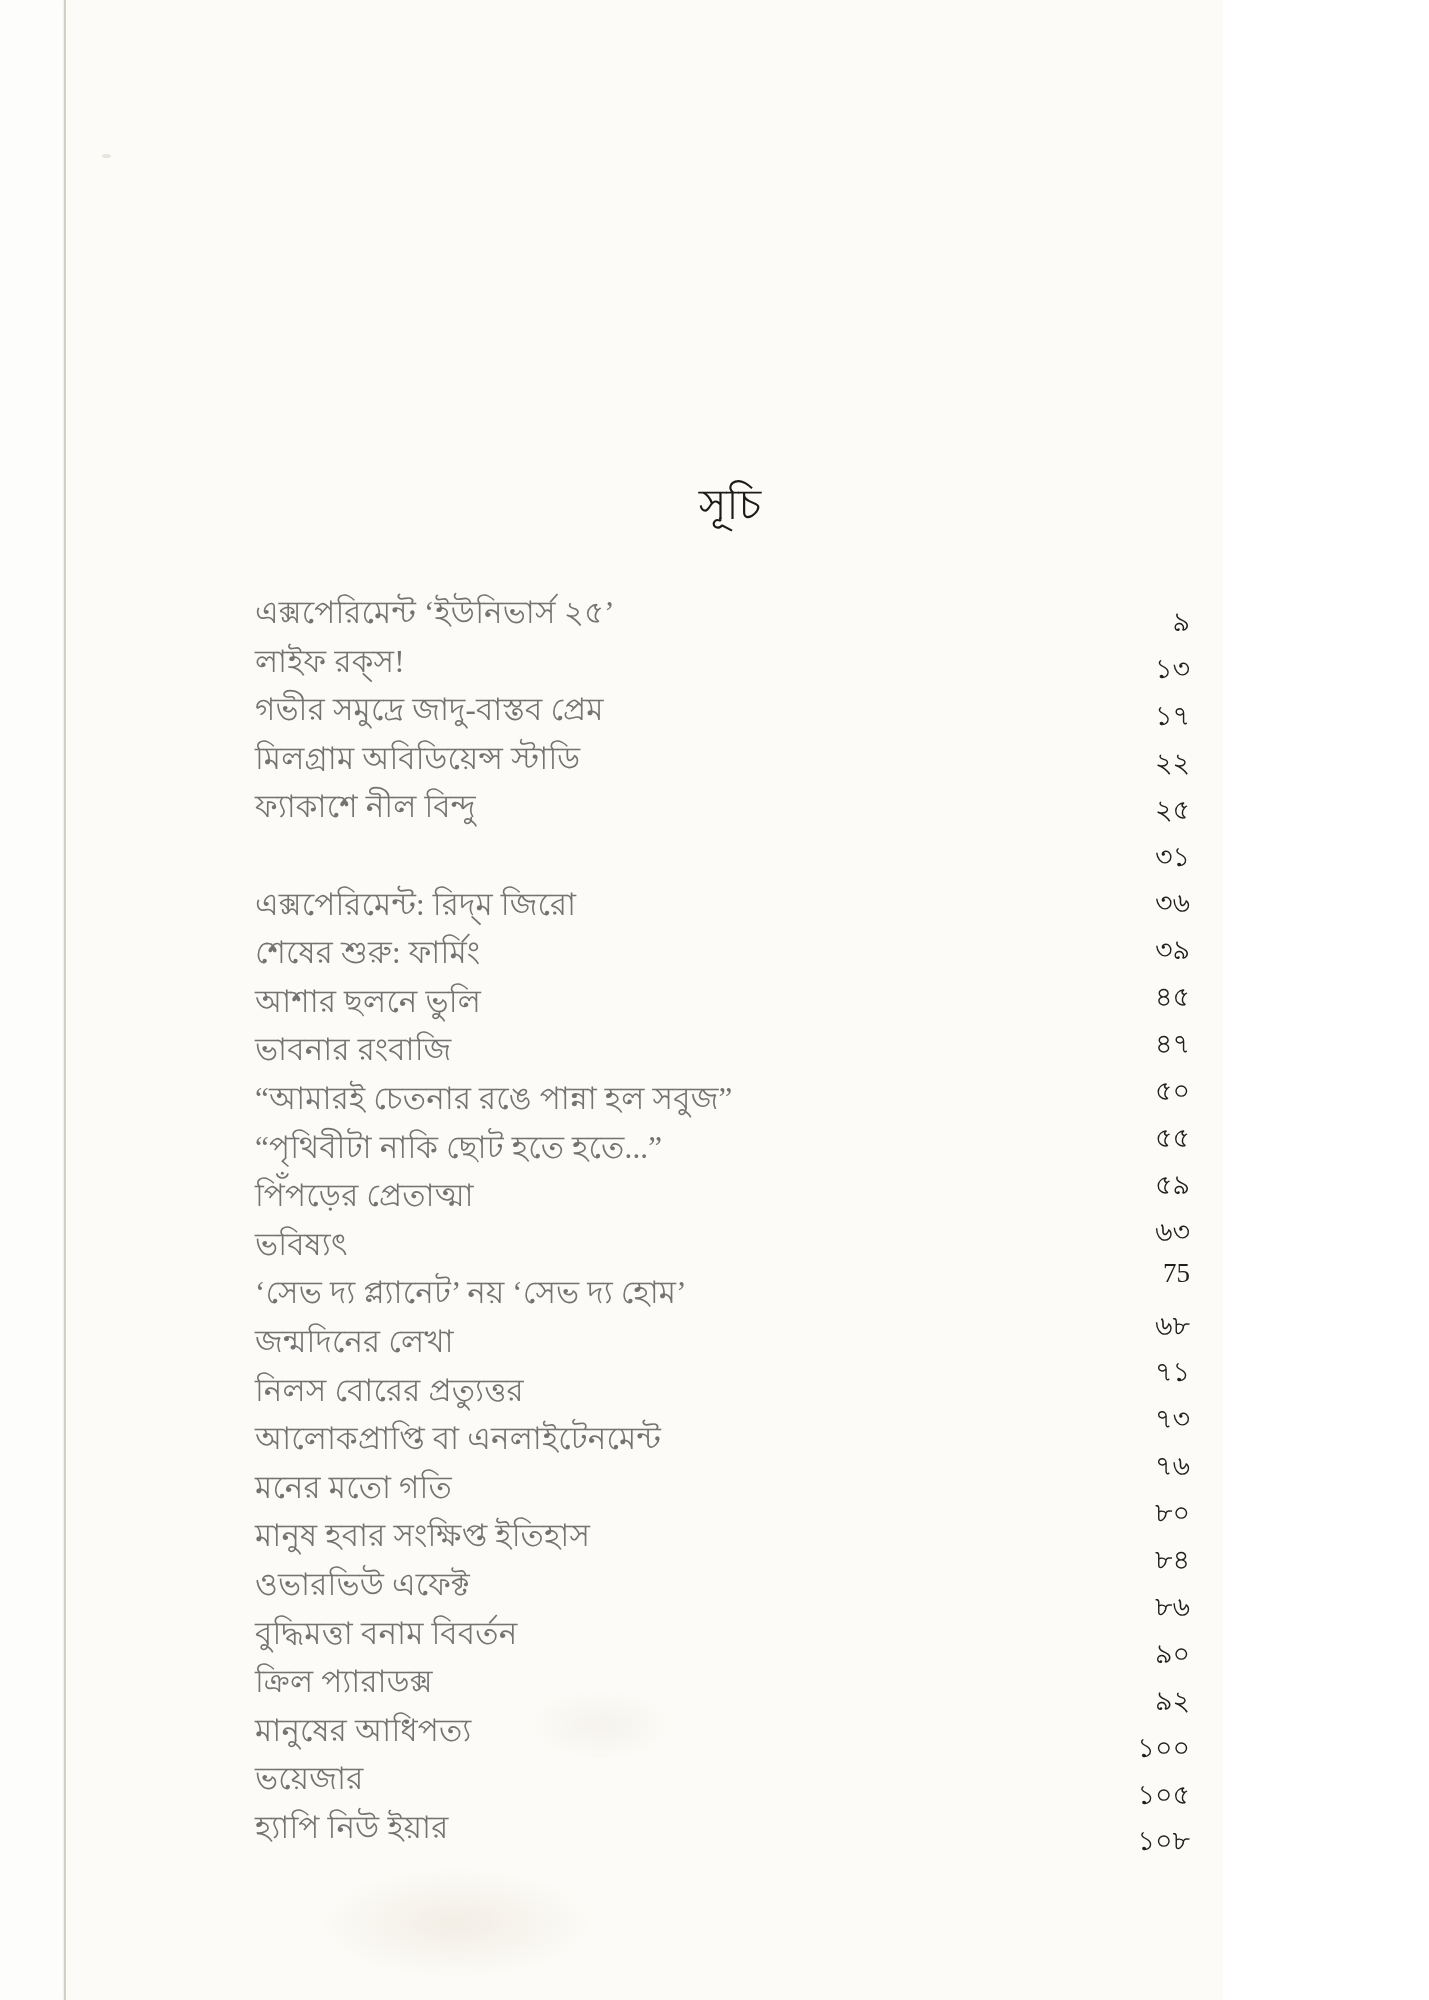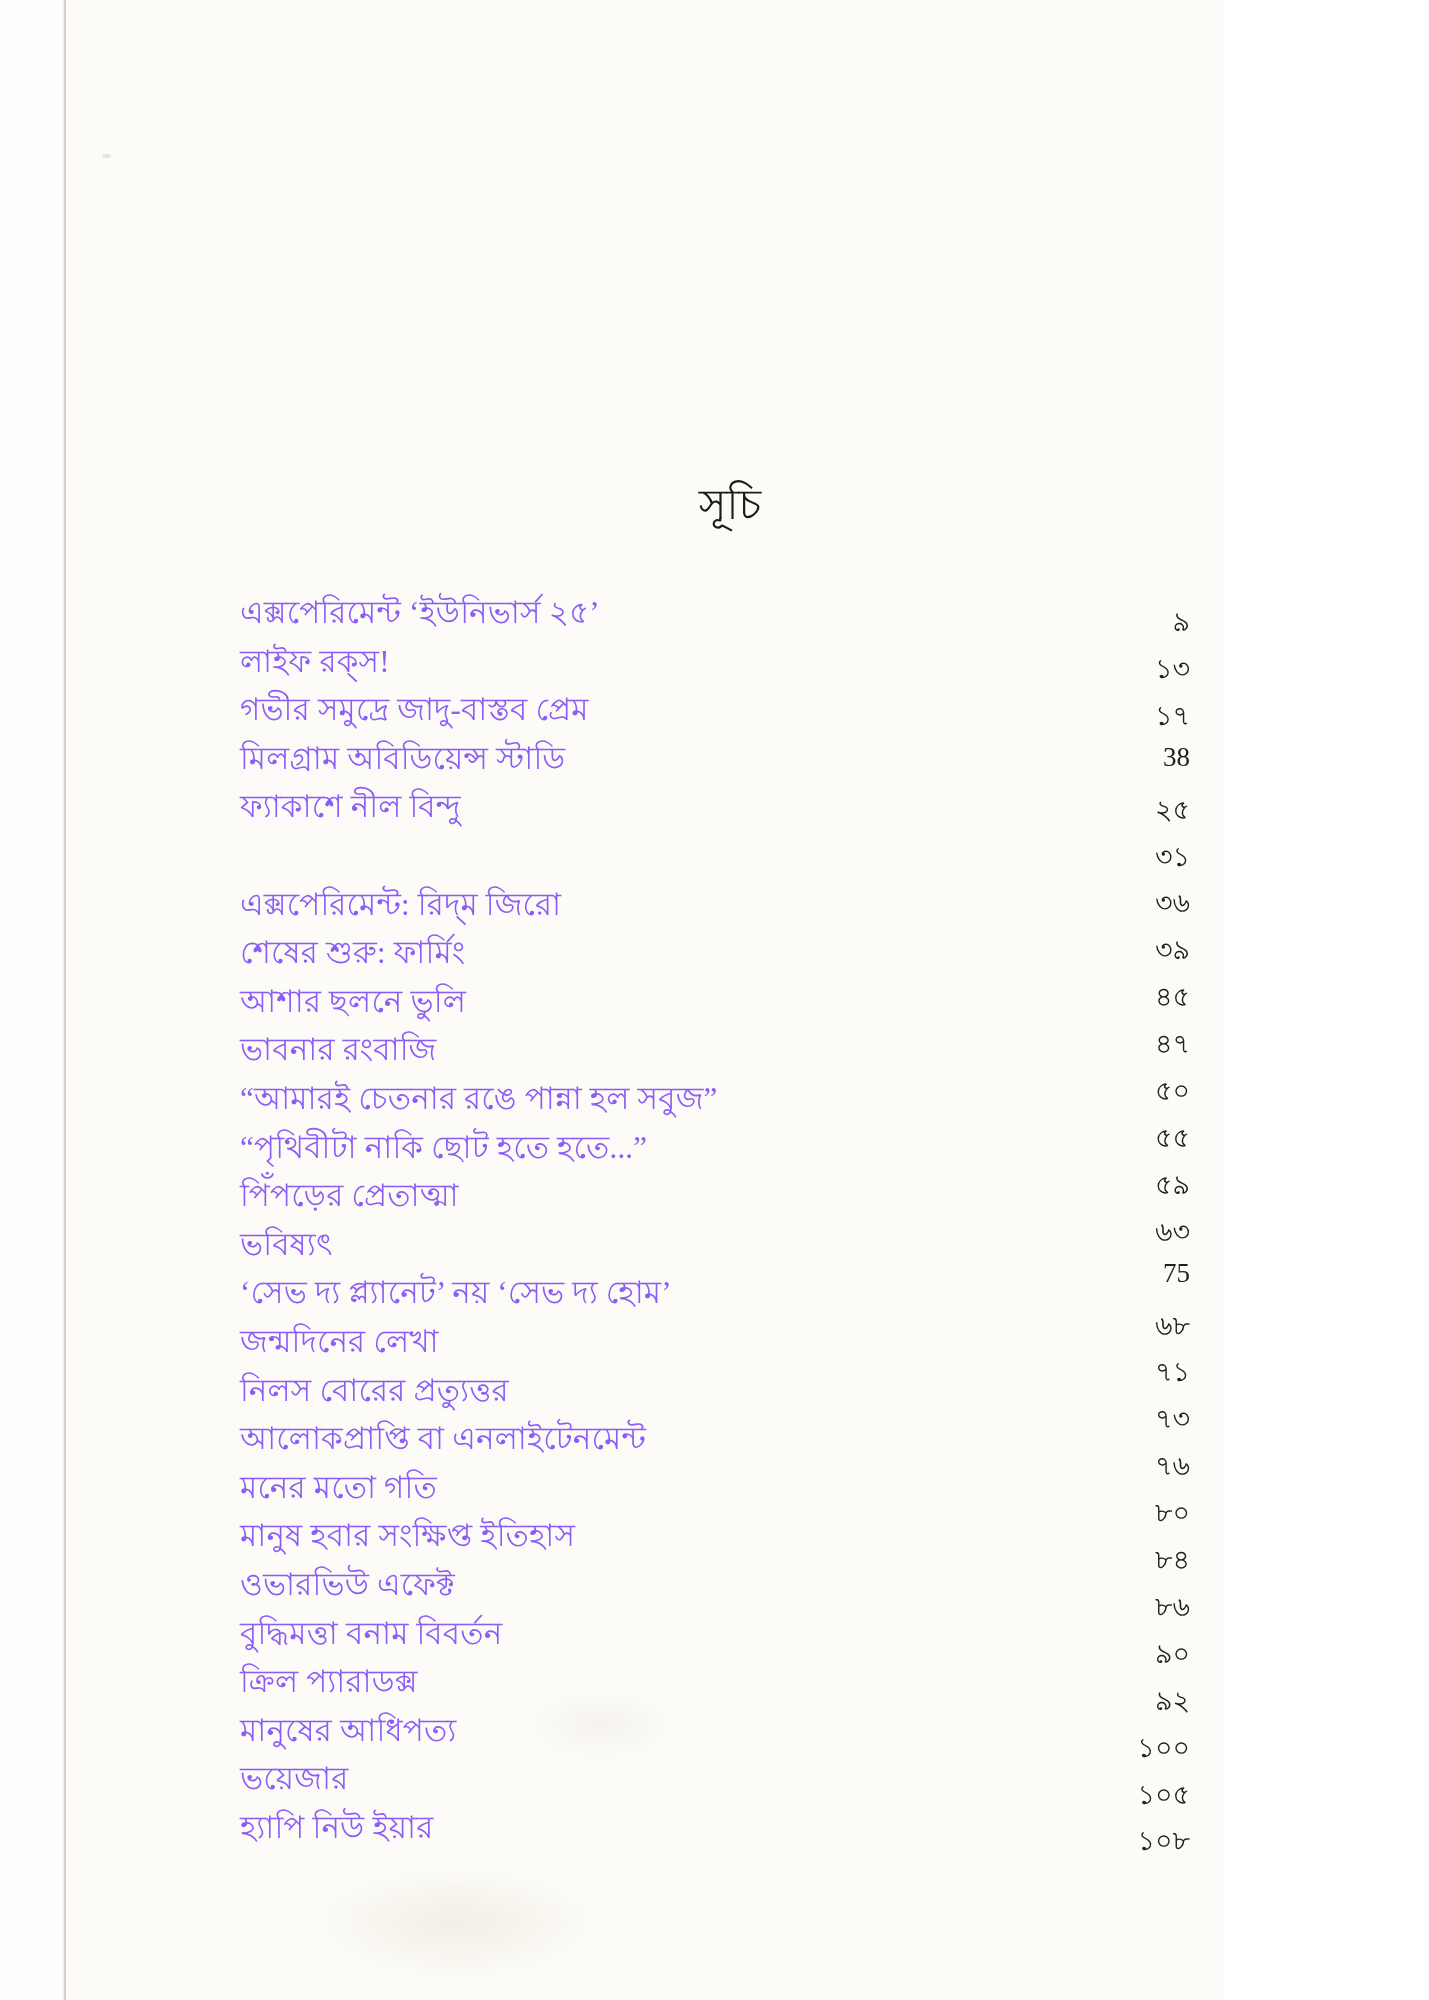--- a/index.html
+++ b/index.html
@@ -38,24 +38,24 @@
     margin: 0;
     font-size: 42px;
     font-weight: 400;
     color: #1a1a1a;
     white-space: nowrap;
   }
   .toc { position: absolute; inset: 0; }
   .toc-entry { position: absolute; inset: 0; pointer-events: none; }
   .toc-title {
     position: absolute;
-    left: 174px; 
+    left: 189px; 
     top: calc(588px + var(--i) * 48.6px);
     font-size: 31px;
-    color: #8b5cf6;
+    color: #737373;
     white-space: nowrap;
     letter-spacing: 0.2px;
   }
   .toc-page {
     position: absolute;
     left: 924px;  
     width: 200px;
     text-align: right;
     top: calc(601px + var(--i) * 46.9px); 
     font-size: 27px;
@@ -106,21 +106,21 @@
           <span class="toc-page">১৩</span>
         </div>
 
         <div class="toc-entry" style="--i: 2;">
           <span class="toc-title">গভীর সমুদ্রে জাদু-বাস্তব প্রেম</span>
           <span class="toc-page">১৭</span>
         </div>
 
         <div class="toc-entry" style="--i: 3;">
           <span class="toc-title">মিলগ্রাম অবিডিয়েন্স স্টাডি</span>
-          <span class="toc-page">38</span>
+          <span class="toc-page">২২</span>
         </div>
 
         <div class="toc-entry" style="--i: 4;">
           <span class="toc-title">ফ্যাকাশে নীল বিন্দু</span>
           <span class="toc-page">২৫</span>
         </div>
 
         <div class="toc-entry" style="--i: 5;">
           <span class="toc-page">৩১</span>
         </div>

